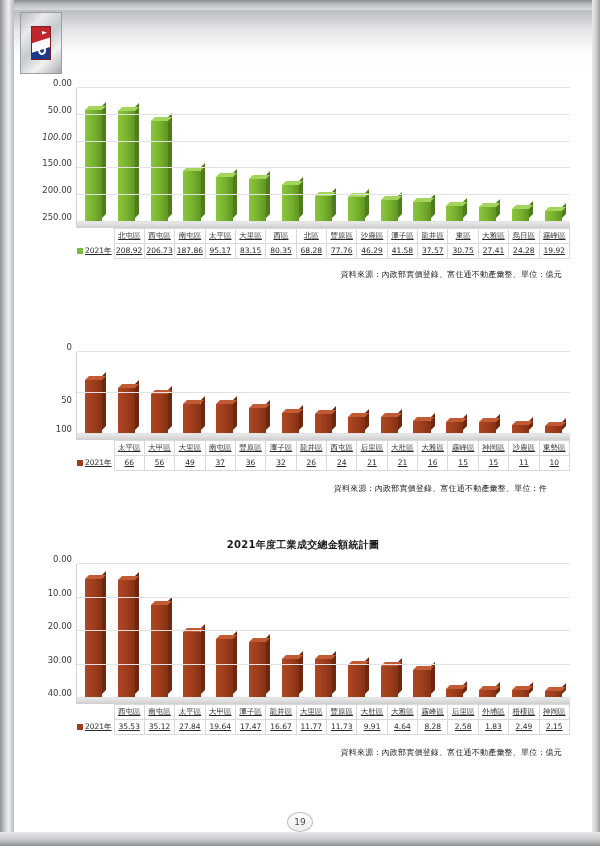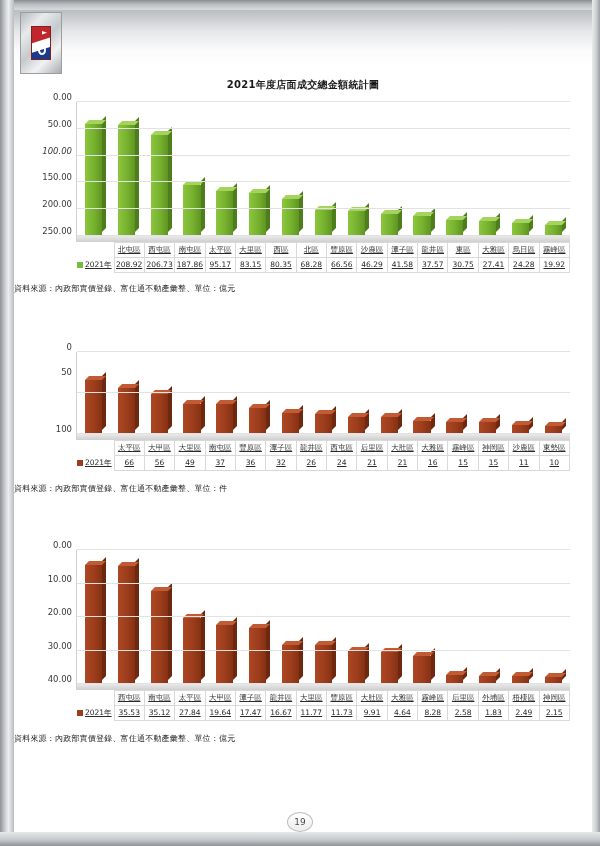--- a/index.html
+++ b/index.html
@@ -123,21 +123,21 @@
   table.datatab td.legendcell {
     border:none; text-align:left; padding-left:1px; white-space:nowrap;
   }
   .swatch {
     display:inline-block; width:6px; height:6px; margin-right:2px;
     vertical-align:middle;
   }
   .swatch.g { background:#76bc3f; }
   .swatch.r { background:#9c3d1c; }
   .srcnote {
-    font-size:8px; color:#1b1b1b; letter-spacing:0.2px;
+    text-align:right; font-size:8px; color:#1b1b1b; letter-spacing:0.2px;
   }
   
   #pagenum {
     position:absolute; left:50%; transform:translateX(-50%); bottom:14px;
     width:26px; height:20px; border:1px solid #bdbdbd; border-radius:50%;
     background:linear-gradient(to bottom,#ffffff,#ededed);
     font-size:9px; color:#4a4a4a;
     display:flex; align-items:center; justify-content:center;
   }
 </style>
@@ -156,21 +156,20 @@
     <div class="emblem">
       <div class="top"></div>
       <div class="bot"></div>
       <div class="swoosh"></div>
       <div class="flag"></div>
       <div class="fig"></div>
     </div>
   </div>
 
   <div class="chart-block" id="block0" style="top:78px;">
-    <div class="chart-title">2021年度店面成交總金額統計圖</div>
     <div class="plot-wrap" style="margin:10px 22px 0 62px;">
       <div class="plot" id="plot0" style="height:140px;">
         <div class="backwall"></div>
         <div class="floor"></div>
         <div class="bars" id="bars0">
             <div class="barcell">
               <div class="bar g" title="北屯區 208.92" style="height: 111.981px;">
                 <div class="face"></div>
                 <div class="side"></div>
                 <div class="top3d"></div>
@@ -312,21 +311,21 @@
             </tr>
             <tr>
               <td class="legendcell" style="width: 38px;"><span class="swatch g"></span><span>2021年</span></td>
               <td>208.92</td>
               <td>206.73</td>
               <td>187.86</td>
               <td>95.17</td>
               <td>83.15</td>
               <td>80.35</td>
               <td>68.28</td>
-              <td>66.56</td>
+              <td>77.76</td>
               <td>46.29</td>
               <td>41.58</td>
               <td>37.57</td>
               <td>30.75</td>
               <td>27.41</td>
               <td>24.28</td>
               <td>19.92</td>
             </tr>
           </tbody>
         </table>
@@ -442,21 +441,21 @@
               <div class="bar r" title="東勢區 10" style="height: 8.2px;">
                 <div class="face"></div>
                 <div class="side"></div>
                 <div class="top3d"></div>
               </div>
             </div>
           </div>
       <div class="gridline" style="bottom: 88px;"></div>
           <div class="ytick" style="bottom: 83px;">0</div>
           <div class="gridline" style="bottom: 47px;"></div>
-          <div class="ytick" style="bottom: 58px;">50</div>
+          <div class="ytick" style="bottom: 30px;">50</div>
           <div class="gridline" style="bottom: 6px;"></div>
           <div class="ytick" style="bottom: 1px;">100</div>
         </div>
     </div>
     <div style="margin:0 22px 0 62px;">
       <table class="datatab" id="tab1" style="width:100%;">
           <tbody>
             <tr class="hdr">
               <td class="legendcell" style="width: 38px;"></td>
               <td>太平區</td>
@@ -493,20 +492,21 @@
               <td>11</td>
               <td>10</td>
             </tr>
           </tbody>
         </table>
     </div>
     <div class="srcnote" style="margin:12px 45px 0 0;">資料來源：內政部實價登錄、富住通不動產彙整、單位：件</div>
   </div>
 
   <div class="chart-block" id="block2" style="top:538px;">
+    <div class="chart-title">2021年度工業成交總金額統計圖</div>
     <div class="plot-wrap" style="margin:12px 22px 0 62px;">
       <div class="plot" id="plot2" style="height:140px;">
         <div class="backwall"></div>
         <div class="floor"></div>
         <div class="bars" id="bars2">
             <div class="barcell">
               <div class="bar r" title="西屯區 35.53" style="height: 119.025px;">
                 <div class="face"></div>
                 <div class="side"></div>
                 <div class="top3d"></div>

